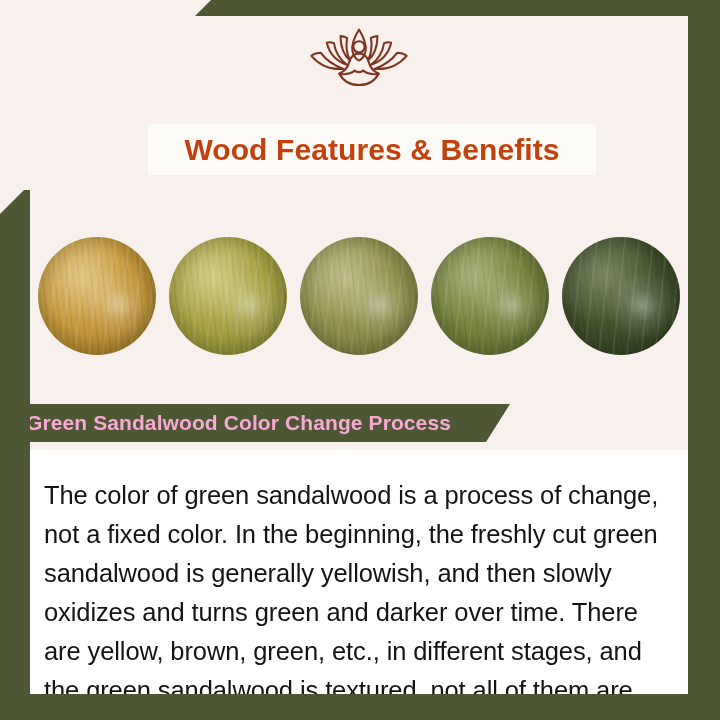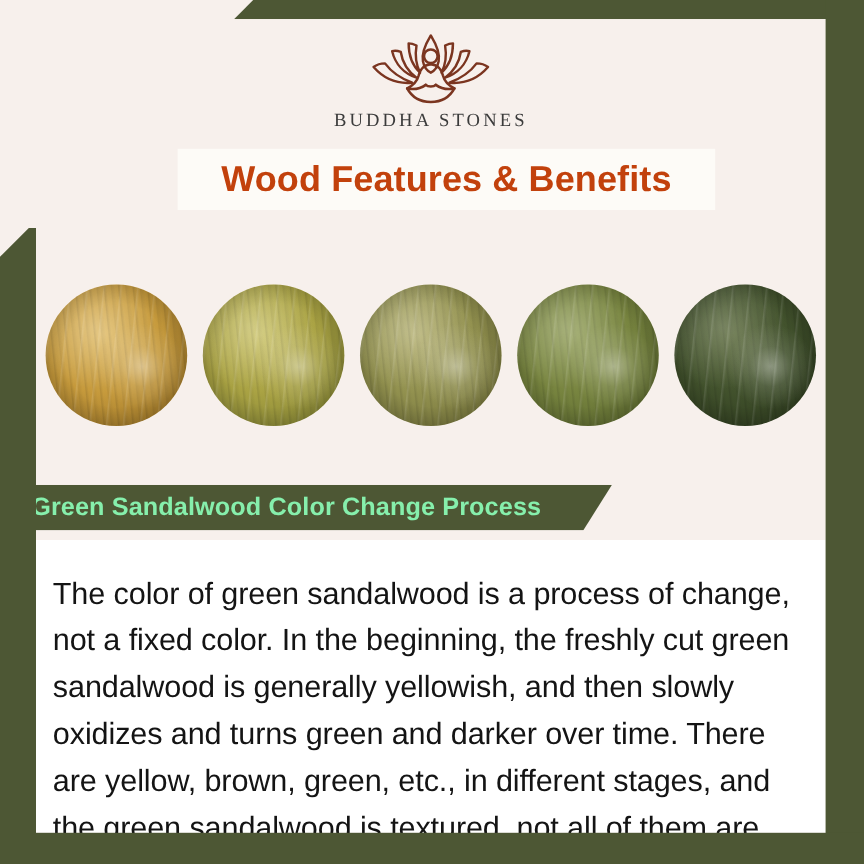--- a/index.html
+++ b/index.html
@@ -250,21 +250,20 @@
       <g fill="none" stroke="#7b3520" stroke-width="3.6" stroke-linecap="round" stroke-linejoin="round">
 
         <circle cx="110" cy="35" r="9.5"></circle>
 
         <path d="M110 46 C101 47 95 53 93 62 C91 70 85 76 77 80 C86 82 96 80 103 75"></path>
         <path d="M110 46 C119 47 125 53 127 62 C129 70 135 76 143 80 C134 82 124 80 117 75"></path>
         <path d="M77 80 C84 93 96 99 110 99 C124 99 136 93 143 80"></path>
         <path d="M103 75 C106 78 114 78 117 75"></path>
       </g>
     </svg>
-    <div class="logo-wordmark">BUDDHA STONES</div>
   </div>
 
   <div class="title-panel" style="background: rgb(253, 251, 247);">
     <div class="title-text" style="color: #c2410c;">Wood Features &amp; Benefits</div>
   </div>
 
   <div class="bead-row">
     <div class="bead" title="Freshly cut - yellowish" style="background: radial-gradient(circle at 40% 36%, rgb(224, 188, 104) 0%, rgb(198, 154, 60) 46%, rgb(143, 106, 33) 100%);">
       <div class="grain a"></div>
       <div class="grain b"></div>
@@ -286,21 +285,21 @@
       <div class="shade"></div>
     </div>
     <div class="bead" title="Fully oxidized - dark green" style="background: radial-gradient(circle at 40% 36%, rgb(92, 107, 61) 0%, rgb(65, 81, 44) 46%, rgb(40, 53, 26) 100%);">
       <div class="grain a"></div>
       <div class="grain b"></div>
       <div class="shade"></div>
     </div>
   </div>
 
   <div class="ribbon" style="background: rgb(77, 87, 52);">
-    <div class="ribbon-text" style="color: #86efac;">Green Sandalwood Color Change Process</div>
+    <div class="ribbon-text" style="color: #f9a8d4;">Green Sandalwood Color Change Process</div>
   </div>
 
   <div class="body-panel" style="background: rgb(255, 255, 255);">
     <p class="body-text">The color of green sandalwood is a process of change, not a fixed color. In the beginning, the freshly cut green sandalwood is generally yellowish, and then slowly oxidizes and turns green and darker over time. There are yellow, brown, green, etc., in different stages, and the green sandalwood is textured, not all of them are the same!</p>
   </div>
 
   <div class="frame-band band-top" style="background: rgb(77, 87, 52);"></div>
   <div class="frame-band band-right" style="background: rgb(77, 87, 52);"></div>
   <div class="frame-band band-bottom" style="background: rgb(77, 87, 52);"></div>
   <div class="frame-band band-left" style="background: rgb(77, 87, 52);"></div>

